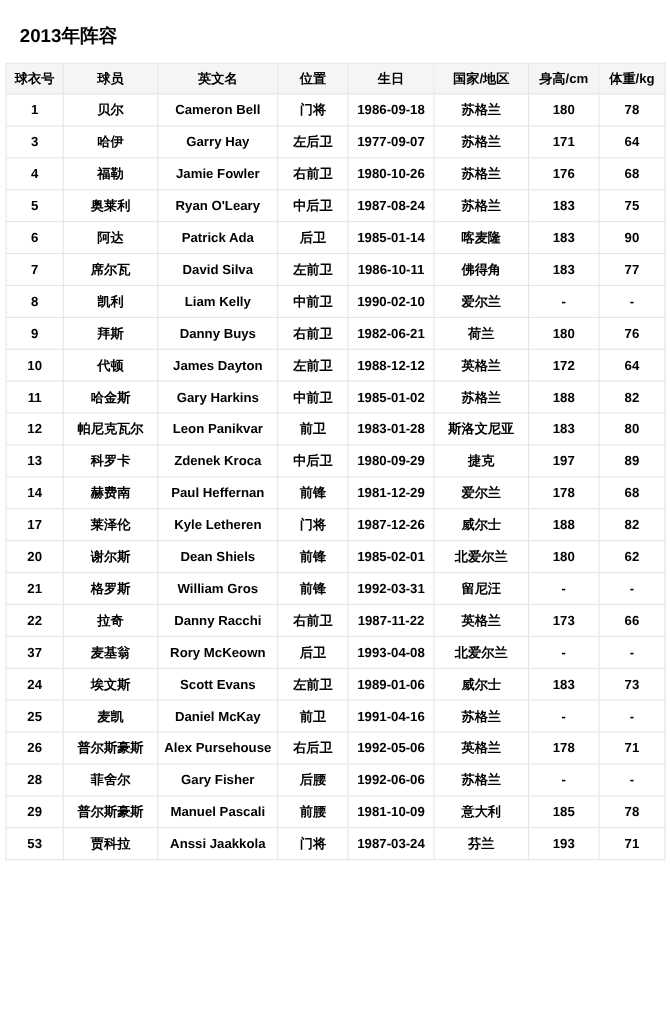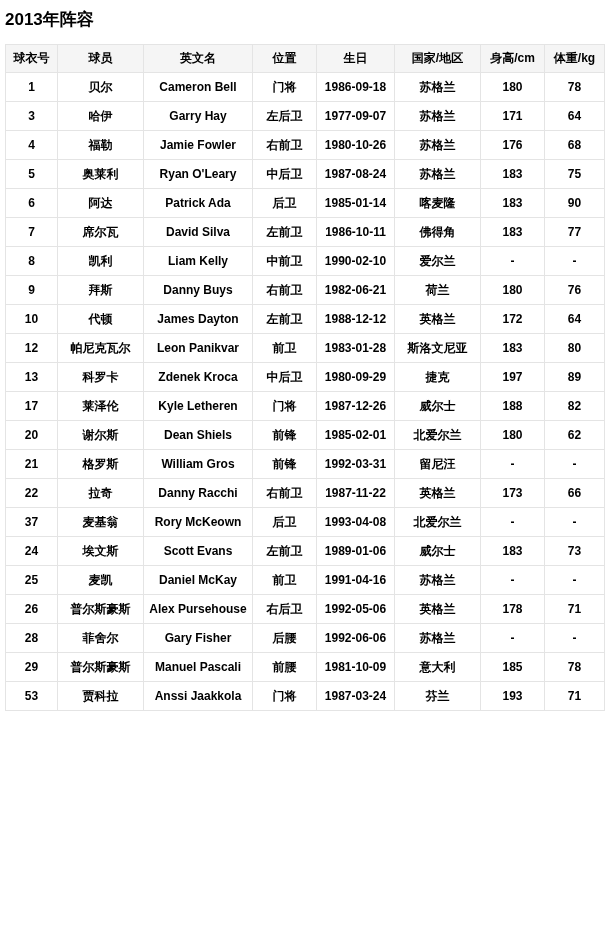--- a/index.html
+++ b/index.html
@@ -11,21 +11,21 @@
   .page {
     width: 609px;
     min-height: 925px;
     background: #ffffff;
     box-sizing: border-box;
   }
   .page-title {
     font-size: 17px;
     font-weight: bold;
     color: #000000;
-    margin: 0;
+    margin: 13px;
     padding: 9px 0 0 5px;
     line-height: 22px;
   }
   table.squad {
     border-collapse: collapse;
     table-layout: fixed;
     width: 599px;
     margin: 13px 0 0 5px;
   }
   table.squad th,
@@ -171,40 +171,60 @@
           <td>10</td>
           <td>代顿</td>
           <td>James Dayton</td>
           <td>左前卫</td>
           <td>1988-12-12</td>
           <td>英格兰</td>
           <td>172</td>
           <td>64</td>
         </tr>
         <tr>
+          <td>11</td>
+          <td>哈金斯</td>
+          <td>Gary Harkins</td>
+          <td>中前卫</td>
+          <td>1985-01-02</td>
+          <td>苏格兰</td>
+          <td>188</td>
+          <td>82</td>
+        </tr>
+        <tr>
           <td>12</td>
           <td>帕尼克瓦尔</td>
           <td>Leon Panikvar</td>
           <td>前卫</td>
           <td>1983-01-28</td>
           <td>斯洛文尼亚</td>
           <td>183</td>
           <td>80</td>
         </tr>
         <tr>
           <td>13</td>
           <td>科罗卡</td>
           <td>Zdenek Kroca</td>
           <td>中后卫</td>
           <td>1980-09-29</td>
           <td>捷克</td>
           <td>197</td>
           <td>89</td>
         </tr>
         <tr>
+          <td>14</td>
+          <td>赫费南</td>
+          <td>Paul Heffernan</td>
+          <td>前锋</td>
+          <td>1981-12-29</td>
+          <td>爱尔兰</td>
+          <td>178</td>
+          <td>68</td>
+        </tr>
+        <tr>
           <td>17</td>
           <td>莱泽伦</td>
           <td>Kyle Letheren</td>
           <td>门将</td>
           <td>1987-12-26</td>
           <td>威尔士</td>
           <td>188</td>
           <td>82</td>
         </tr>
         <tr>

